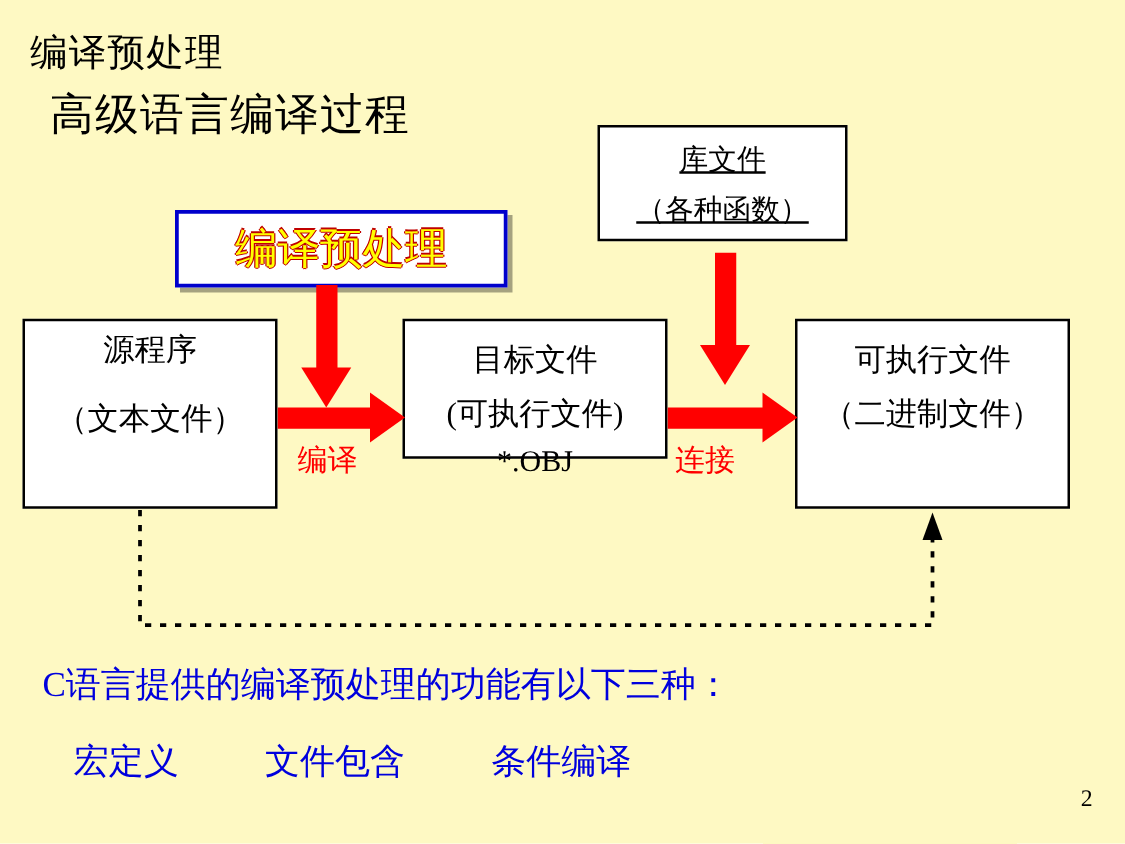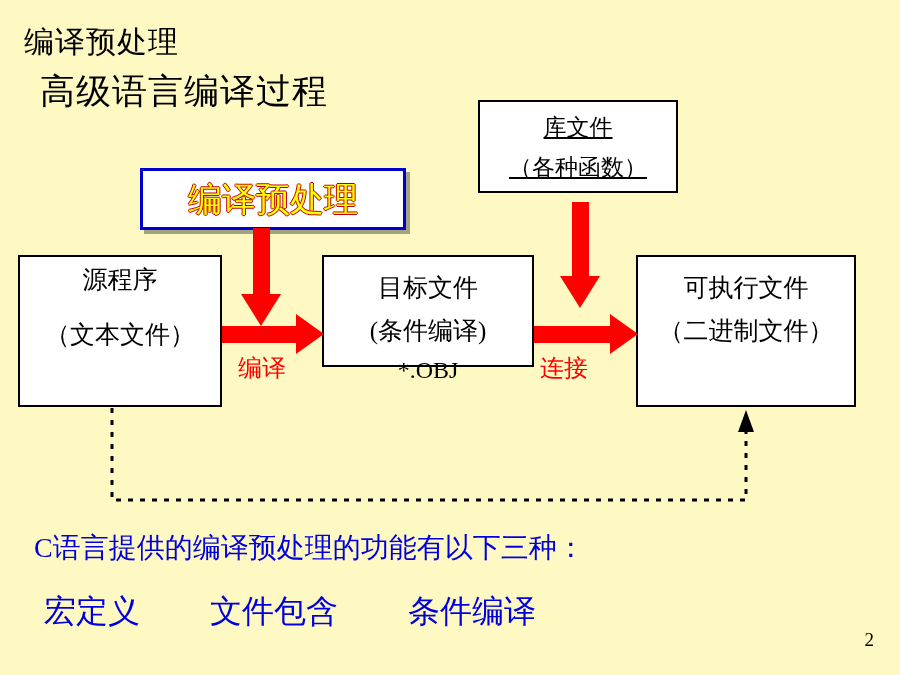--- a/index.html
+++ b/index.html
@@ -125,23 +125,23 @@
     position: absolute;
     color: #0000dd;
     white-space: nowrap;
   }
   #bottom-line1 {
     left: 34px;
     top: 529px;
     font-size: 28px;
   }
   #bottom-line2 {
-    left: 44px;
+    left: 59px;
     top: 590px;
-    font-size: 32px;
+    font-size: 28px;
   }
   #bottom-line2 span { display: inline-block; }
   #w2 { margin-left: 62px; }
   #w3 { margin-left: 62px; }
 
   #page-number {
     position: absolute;
     right: 26px;
     bottom: 24px;
     font-size: 19px;
@@ -165,21 +165,21 @@
     <span class="line">（各种函数）</span>
   </div>
 
   <div class="box" id="box-source">
     <span class="line">源程序</span>
     <span class="line">（文本文件）</span>
   </div>
 
   <div class="box" id="box-obj">
     <span class="line">目标文件</span>
-    <span class="line">(条件编译)</span>
+    <span class="line">(可执行文件)</span>
     <span class="line small-code">*.OBJ</span>
   </div>
 
   <div class="box" id="box-exe">
     <span class="line">可执行文件</span>
     <span class="line">（二进制文件）</span>
   </div>
 
   <div class="arrow" style="left:237px; top:228px;">
     <svg width="48" height="100" viewBox="0 0 48 100">

